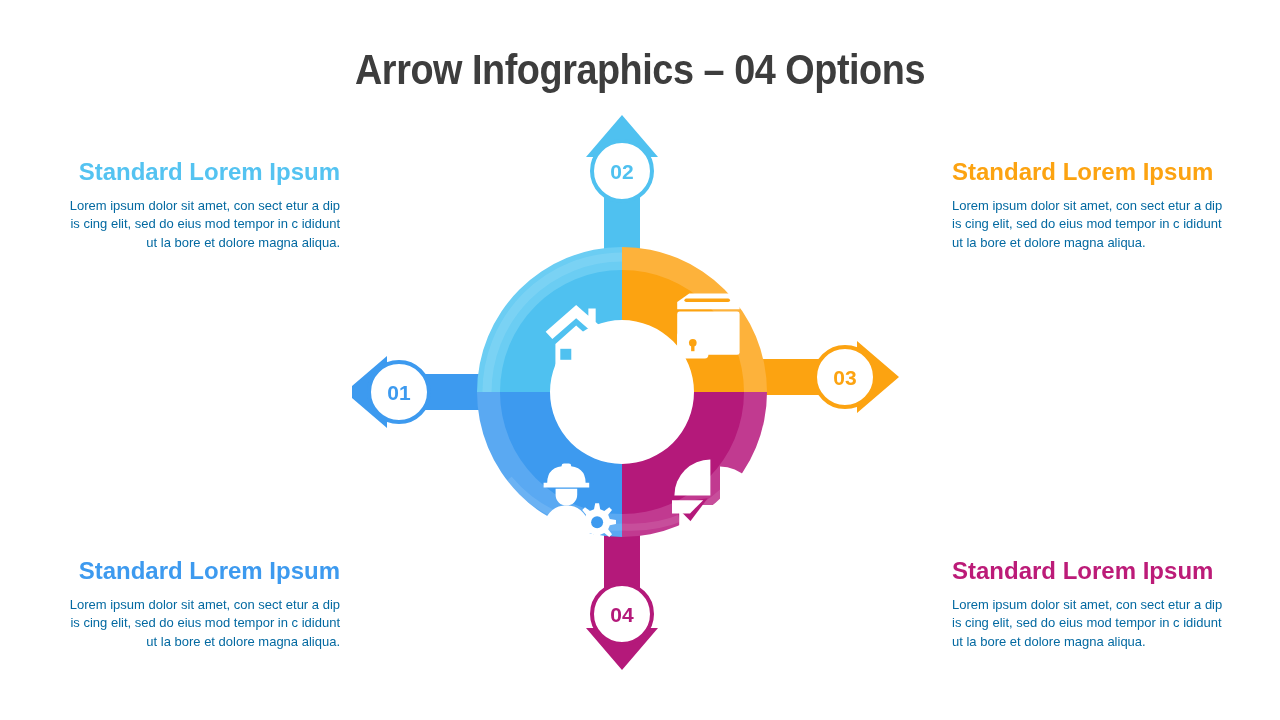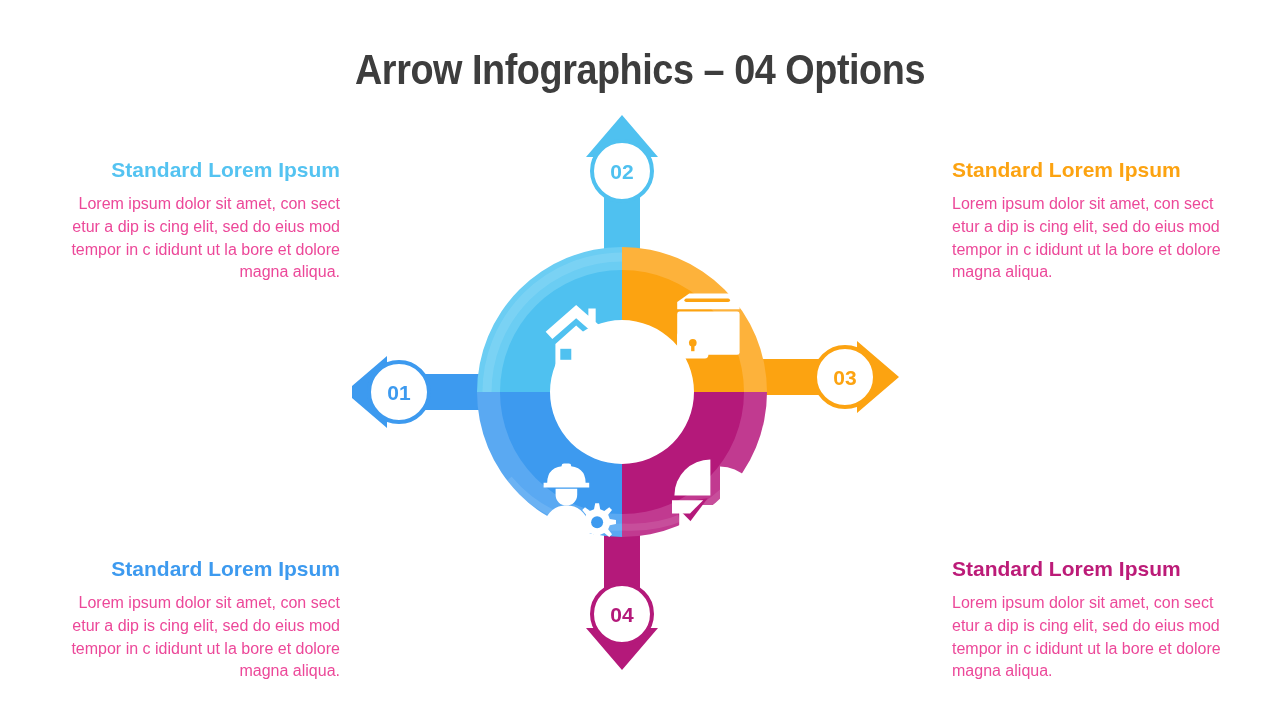--- a/index.html
+++ b/index.html
@@ -31,30 +31,30 @@
     transform: scaleX(0.9);
     transform-origin: center top;
   }
 
   
   .text-block {
     position: absolute;
     width: 278px;
   }
   .text-block .tb-head {
-    font-size: 21px;
+    font-size: 24px;
     font-weight: bold;
     line-height: 1.15;
     margin-bottom: 11px;
     white-space: nowrap;
   }
   .text-block .tb-body {
-    font-size: 16px;
+    font-size: 13px;
     line-height: 1.42;
-    color: #ec4899;
+    color: #0369a1;
   }
 
   .tb-tl { left: 62px;  top: 158px; text-align: right; }
   .tb-bl { left: 62px;  top: 557px; text-align: right; }
   .tb-tr { left: 952px; top: 158px; text-align: left;  }
   .tb-br { left: 952px; top: 557px; text-align: left;  }
 
   .tb-tl .tb-head { color: #54c3f1; }
   .tb-bl .tb-head { color: #3d9aef; }
   .tb-tr .tb-head { color: #fca311; }

